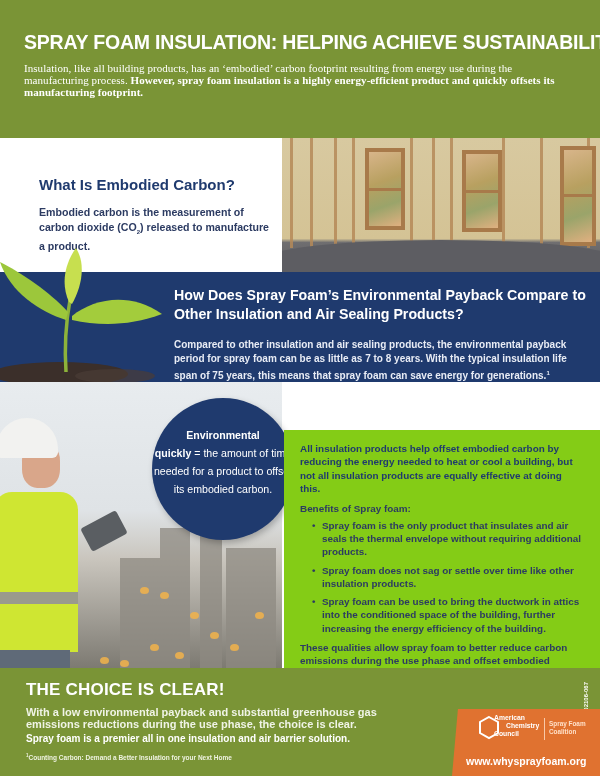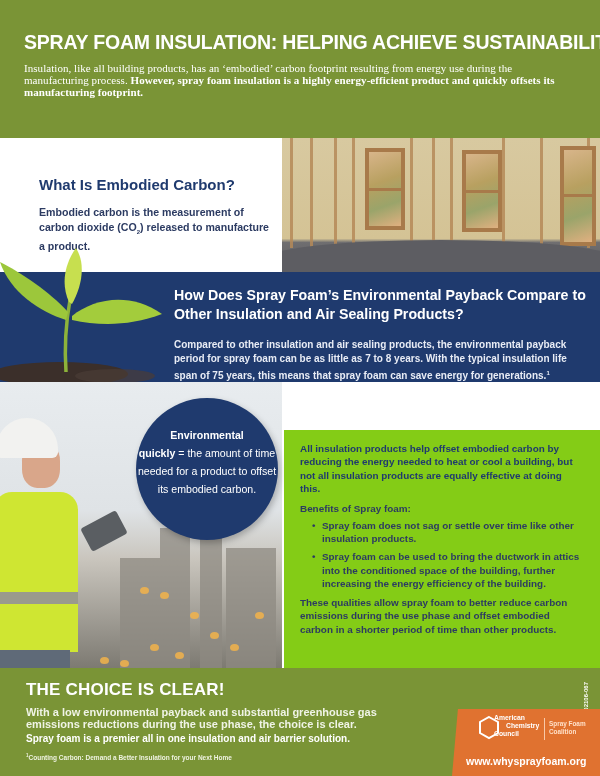--- a/index.html
+++ b/index.html
@@ -56,21 +56,21 @@
   .worker-photo .plant-bldg { position: absolute; bottom: 0; background: #8d8a82; opacity: 0.75; }
   .worker-photo .light { position: absolute; width: 9px; height: 7px; border-radius: 50%; background: #f2b34a; opacity: 0.85; }
   .worker-photo .helmet { position: absolute; left: -4px; top: 36px; width: 62px; height: 40px; background: #f2f2f0; border-radius: 32px 32px 6px 6px; }
   .worker-photo .face { position: absolute; left: 22px; top: 60px; width: 38px; height: 46px; background: #d9a68a; border-radius: 40%; }
   .worker-photo .vest { position: absolute; left: -6px; top: 110px; width: 84px; height: 160px; background: #cfe632; border-radius: 18px 18px 0 0; }
   .worker-photo .stripe { position: absolute; left: -6px; top: 210px; width: 84px; height: 12px; background: #9a9a8c; }
   .worker-photo .tablet { position: absolute; left: 84px; top: 136px; width: 40px; height: 26px; background: #5a5e62; transform: rotate(-28deg); border-radius: 3px; }
   .worker-photo .legs { position: absolute; left: 0; top: 268px; width: 70px; height: 20px; background: #5f6a78; }
 
   .circle {
-    position: absolute; left: 136px; top: 398px; width: 142px; height: 142px; border-radius: 50%;
+    position: absolute; left: 152px; top: 398px; width: 142px; height: 142px; border-radius: 50%;
     background: #1f3a6e; color: #fff; text-align: center; padding-top: 28px;
     box-shadow: 2px 3px 6px rgba(0,0,0,0.25);
     font-family: "Liberation Sans", sans-serif; font-size: 10.6px; line-height: 18px;
   }
   .circle b { font-weight: 700; }
 
   .info {
     position: absolute; left: 284px; top: 382px; width: 316px; height: 350px; background: #84cc16; color: #1f3a6e;
     padding: 12px 18px 0 16px; font-family: "Liberation Sans", sans-serif; font-weight: 700; margin-top: 48px;
   }
@@ -177,20 +177,21 @@
 
 <div class="circle">
   <b>Environmental</b><br>
   <b>quickly</b><span> = the amount of time needed for a product to offset its embodied carbon.</span>
 </div>
 
 <section class="info">
   <p class="lead">All insulation products help offset embodied carbon by reducing the energy needed to heat or cool a building, but not all insulation products are equally effective at doing this.</p>
   <p class="benefits-title">Benefits of Spray foam:</p>
   <ul>
+    <li>Spray foam is the only product that insulates and air seals the thermal envelope without requiring additional products.</li>
     <li>Spray foam does not sag or settle over time like other insulation products.</li>
     <li>Spray foam can be used to bring the ductwork in attics into the conditioned space of the building, further increasing the energy efficiency of the building.</li>
   </ul>
   <p class="closing">These qualities allow spray foam to better reduce carbon emissions during the use phase and offset embodied carbon in a shorter period of time than other products.</p>
 </section>
 
 <section class="footer">
   <div class="content">
     <h2>THE CHOICE IS CLEAR!</h2>
     <p>With a low environmental payback and substantial greenhouse gas emissions reductions during the use phase, the choice is clear.</p>

